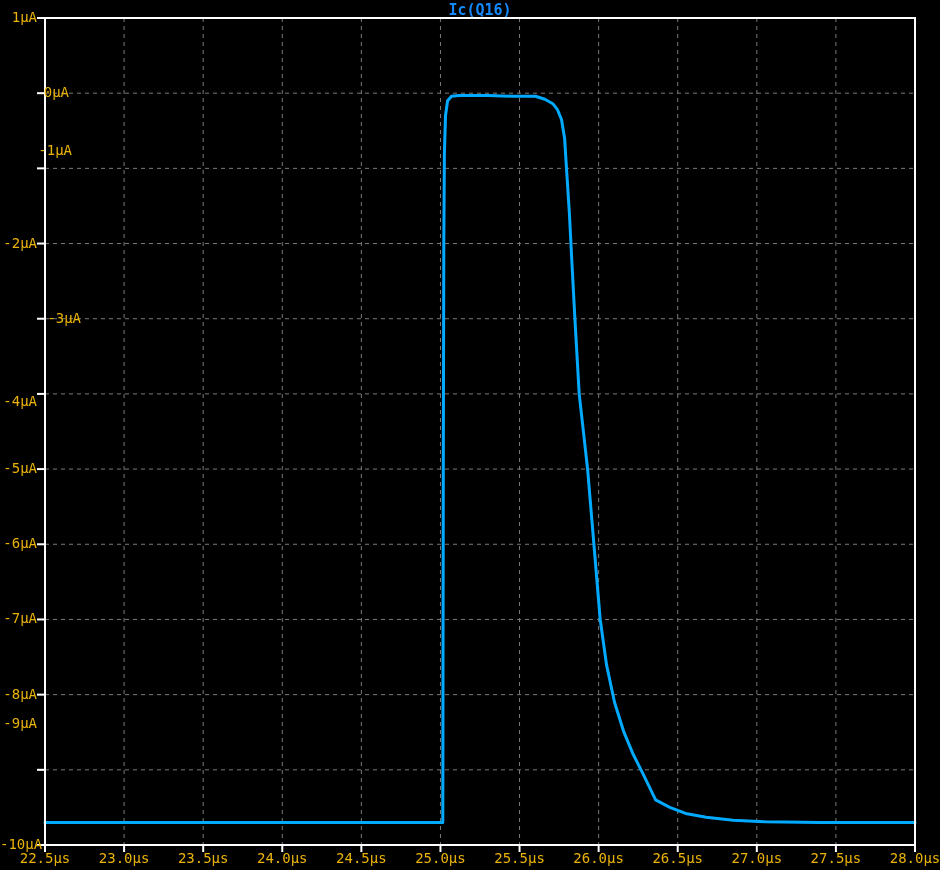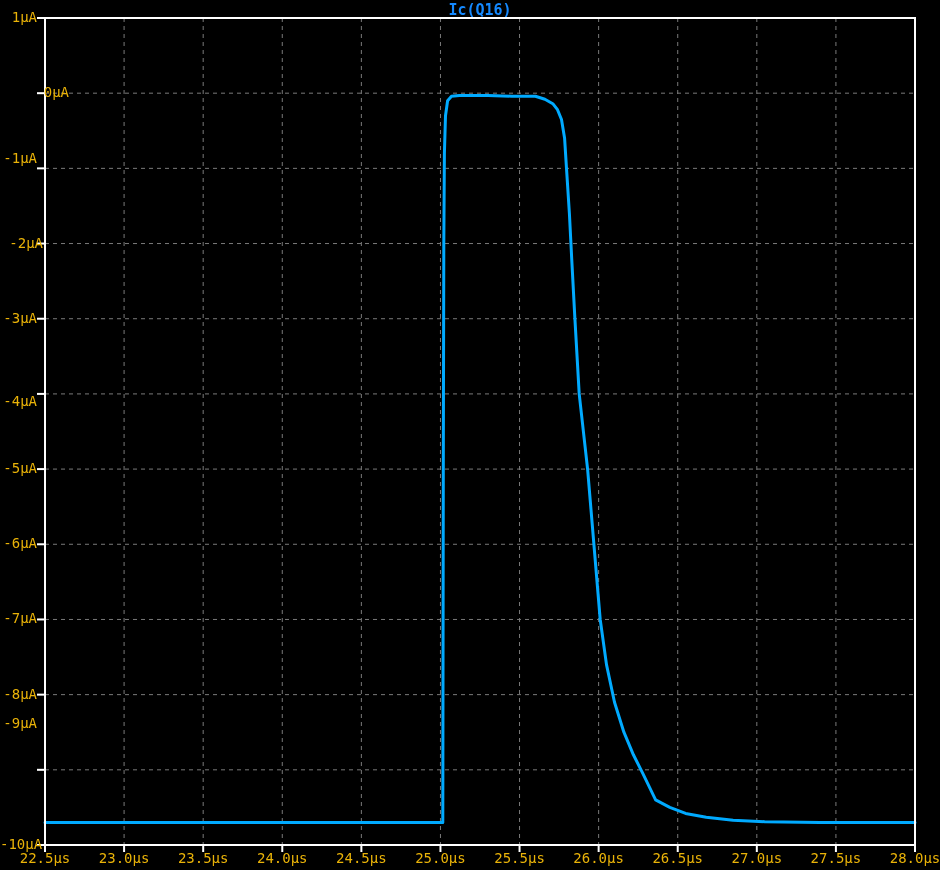--- a/index.html
+++ b/index.html
@@ -117,23 +117,23 @@
       <div class="tick-label x-tick-label" style="left: 483.545px;">25.5µs</div>
       <div class="tick-label x-tick-label" style="left: 562.636px;">26.0µs</div>
       <div class="tick-label x-tick-label" style="left: 641.727px;">26.5µs</div>
       <div class="tick-label x-tick-label" style="left: 720.818px;">27.0µs</div>
       <div class="tick-label x-tick-label" style="left: 799.909px;">27.5µs</div>
       <div class="tick-label x-tick-label" style="left: 879px;">28.0µs</div>
     </div>
   <div id="ylabels">
       <div class="tick-label y-tick-label" style="top: 10px;">1µA</div>
       <div class="tick-label y-tick-label" style="top: 85.1818px; padding-left: 32px;">0µA</div>
-      <div class="tick-label y-tick-label" style="top: 151px;">-1µA</div>
-      <div class="tick-label y-tick-label" style="top: 235.545px; padding-left: 6px;">-2µA</div>
-      <div class="tick-label y-tick-label" style="top: 310.727px;">-3µA</div>
+      <div class="tick-label y-tick-label" style="top: 143px; padding-left: 35px;">-1µA</div>
+      <div class="tick-label y-tick-label" style="top: 235.545px;">-2µA</div>
+      <div class="tick-label y-tick-label" style="top: 310.727px; padding-left: 44px;">-3µA</div>
       <div class="tick-label y-tick-label" style="top: 394px;">-4µA</div>
       <div class="tick-label y-tick-label" style="top: 461.091px;">-5µA</div>
       <div class="tick-label y-tick-label" style="top: 536.273px;">-6µA</div>
       <div class="tick-label y-tick-label" style="top: 611.455px;">-7µA</div>
       <div class="tick-label y-tick-label" style="top: 686.636px;">-8µA</div>
       <div class="tick-label y-tick-label" style="top: 716px;">-9µA</div>
       <div class="tick-label y-tick-label" style="top: 837px;">-10µA</div>
     </div>
 </div>
 

